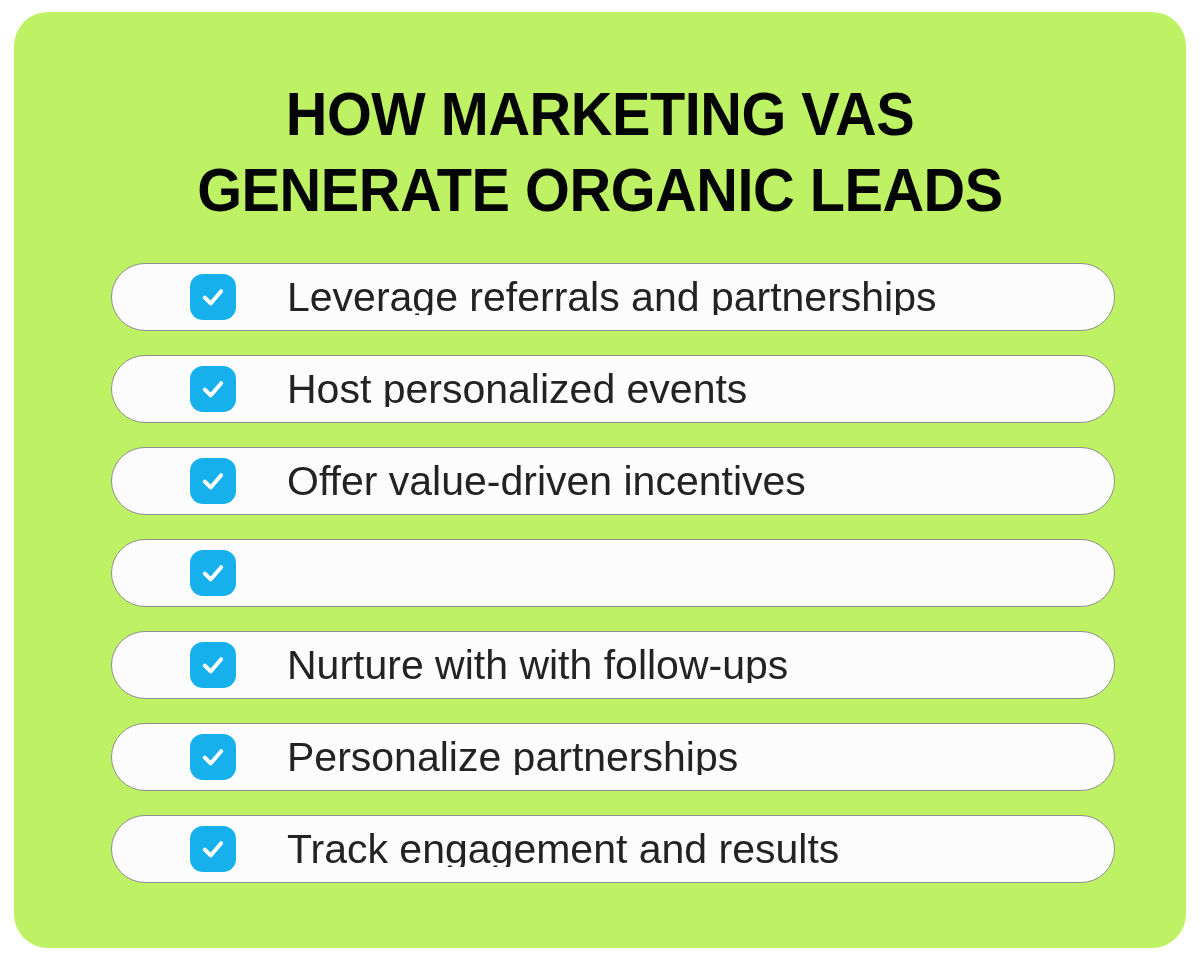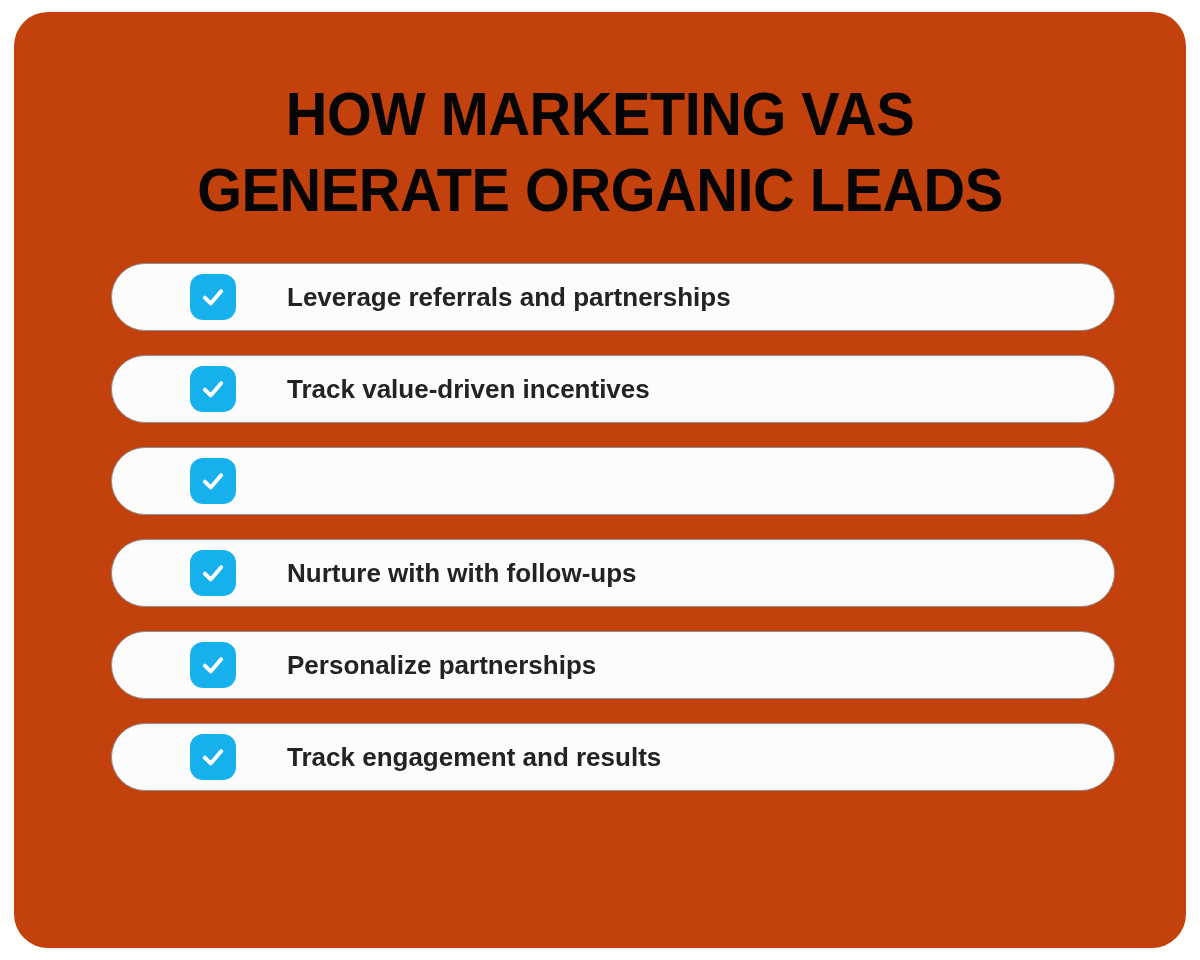--- a/index.html
+++ b/index.html
@@ -14,21 +14,21 @@
     font-family: "Liberation Sans", sans-serif;
     overflow: hidden;
   }
 
   #card {
     position: absolute;
     left: 14px;
     top: 12px;
     width: 1172px;
     height: 936px;
-    background: #c2410c;
+    background: #bef264;
     border-radius: 34px;
     box-sizing: border-box;
   }
 
   #title-block {
     position: absolute;
     left: 0;
     top: 64px;
     width: 100%;
     text-align: center;
@@ -88,22 +88,22 @@
     display: block;
     width: 28px;
     height: 28px;
   }
 
   .pill-label {
     position: absolute;
     left: 175px;
     right: 30px;
     font-family: "Liberation Sans", sans-serif;
-    font-weight: 700;
-    font-size: 26px;
+    font-weight: 400;
+    font-size: 41px;
     line-height: 36px;
     color: #232323;
     white-space: nowrap;
     overflow: hidden;
   }
 </style>
 </head>
 <body>
 
 <div id="card">
@@ -117,28 +117,36 @@
 
     <div class="pill">
       <span class="checkbox">
         <svg viewBox="0 0 24 24" aria-hidden="true">
           <path d="M5 12.5 L10 17.5 L19 7" fill="none" stroke="#ffffff" stroke-width="3.4" stroke-linecap="round" stroke-linejoin="round"></path>
         </svg>
       </span>
       <span class="pill-label">Leverage referrals and partnerships</span>
     </div>
 
+    <div class="pill">
+      <span class="checkbox">
+        <svg viewBox="0 0 24 24" aria-hidden="true">
+          <path d="M5 12.5 L10 17.5 L19 7" fill="none" stroke="#ffffff" stroke-width="3.4" stroke-linecap="round" stroke-linejoin="round"></path>
+        </svg>
+      </span>
+      <span class="pill-label">Host personalized events</span>
+    </div>
 
     <div class="pill">
       <span class="checkbox">
         <svg viewBox="0 0 24 24" aria-hidden="true">
           <path d="M5 12.5 L10 17.5 L19 7" fill="none" stroke="#ffffff" stroke-width="3.4" stroke-linecap="round" stroke-linejoin="round"></path>
         </svg>
       </span>
-      <span class="pill-label">Track value-driven incentives</span>
+      <span class="pill-label">Offer value-driven incentives</span>
     </div>
 
     <div class="pill">
       <span class="checkbox">
         <svg viewBox="0 0 24 24" aria-hidden="true">
           <path d="M5 12.5 L10 17.5 L19 7" fill="none" stroke="#ffffff" stroke-width="3.4" stroke-linecap="round" stroke-linejoin="round"></path>
         </svg>
       </span>
     </div>
 

